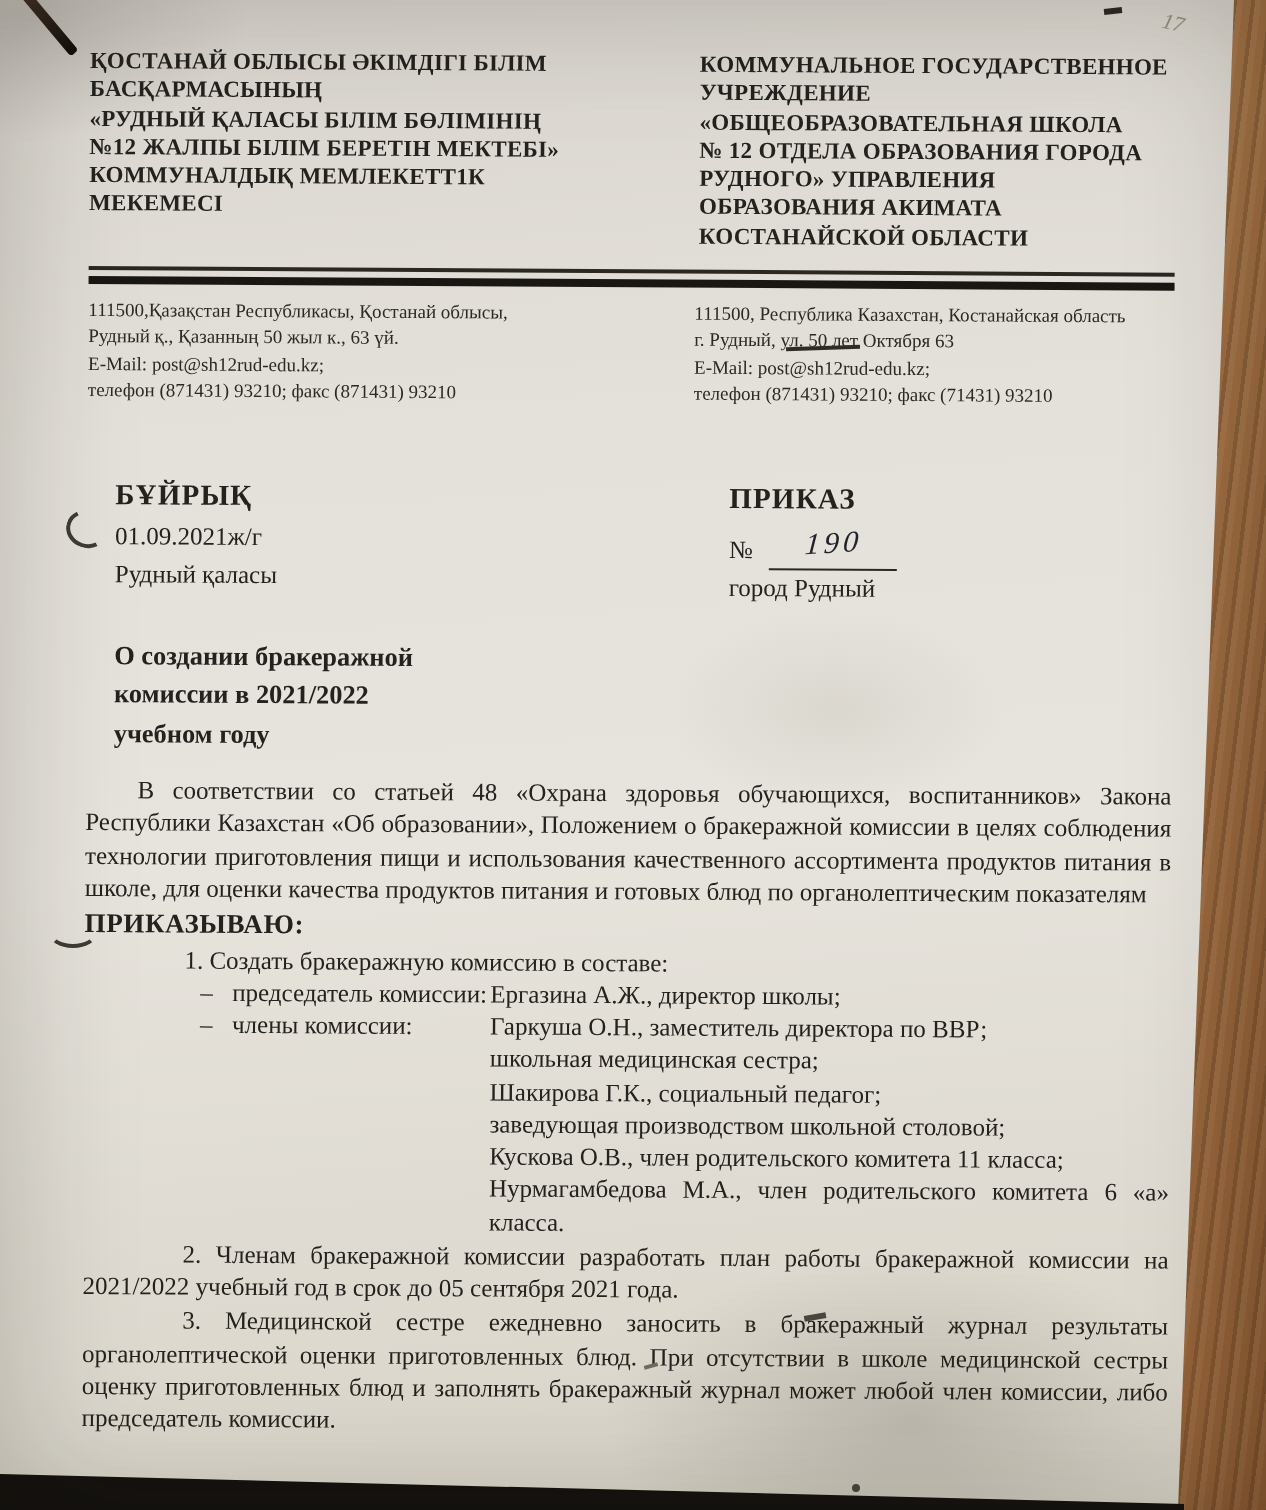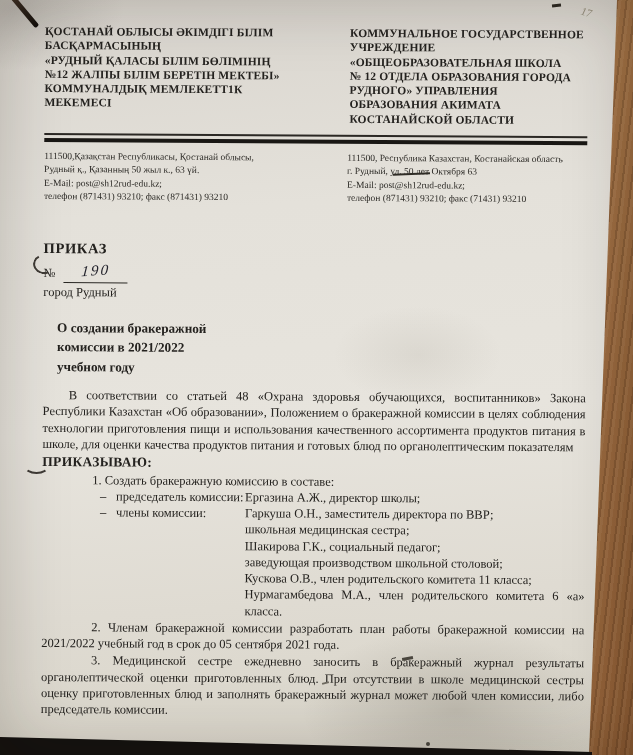--- a/index.html
+++ b/index.html
@@ -128,20 +128,25 @@
         </div>
         <div class="ct-right">
           <div>111500, Республика Казахстан, Костанайская область</div>
           <div>г. Рудный, ул. 50 лет Октября 63</div>
           <div>E-Mail: post@sh12rud-edu.kz;</div>
           <div>телефон (871431) 93210;  факс (71431) 93210</div>
         </div>
       </div>
 
       <div class="order">
+        <div class="order-left">
+          <div class="order-title">БҰЙРЫҚ</div>
+          <div>01.09.2021ж/г</div>
+          <div>Рудный қаласы</div>
+        </div>
         <div class="order-right">
           <div class="order-title">ПРИКАЗ</div>
           <div class="num-line">
             <span>№</span>
             <span class="num-underline"><span class="handwritten">190</span></span>
           </div>
           <div>город Рудный</div>
         </div>
       </div>
 

